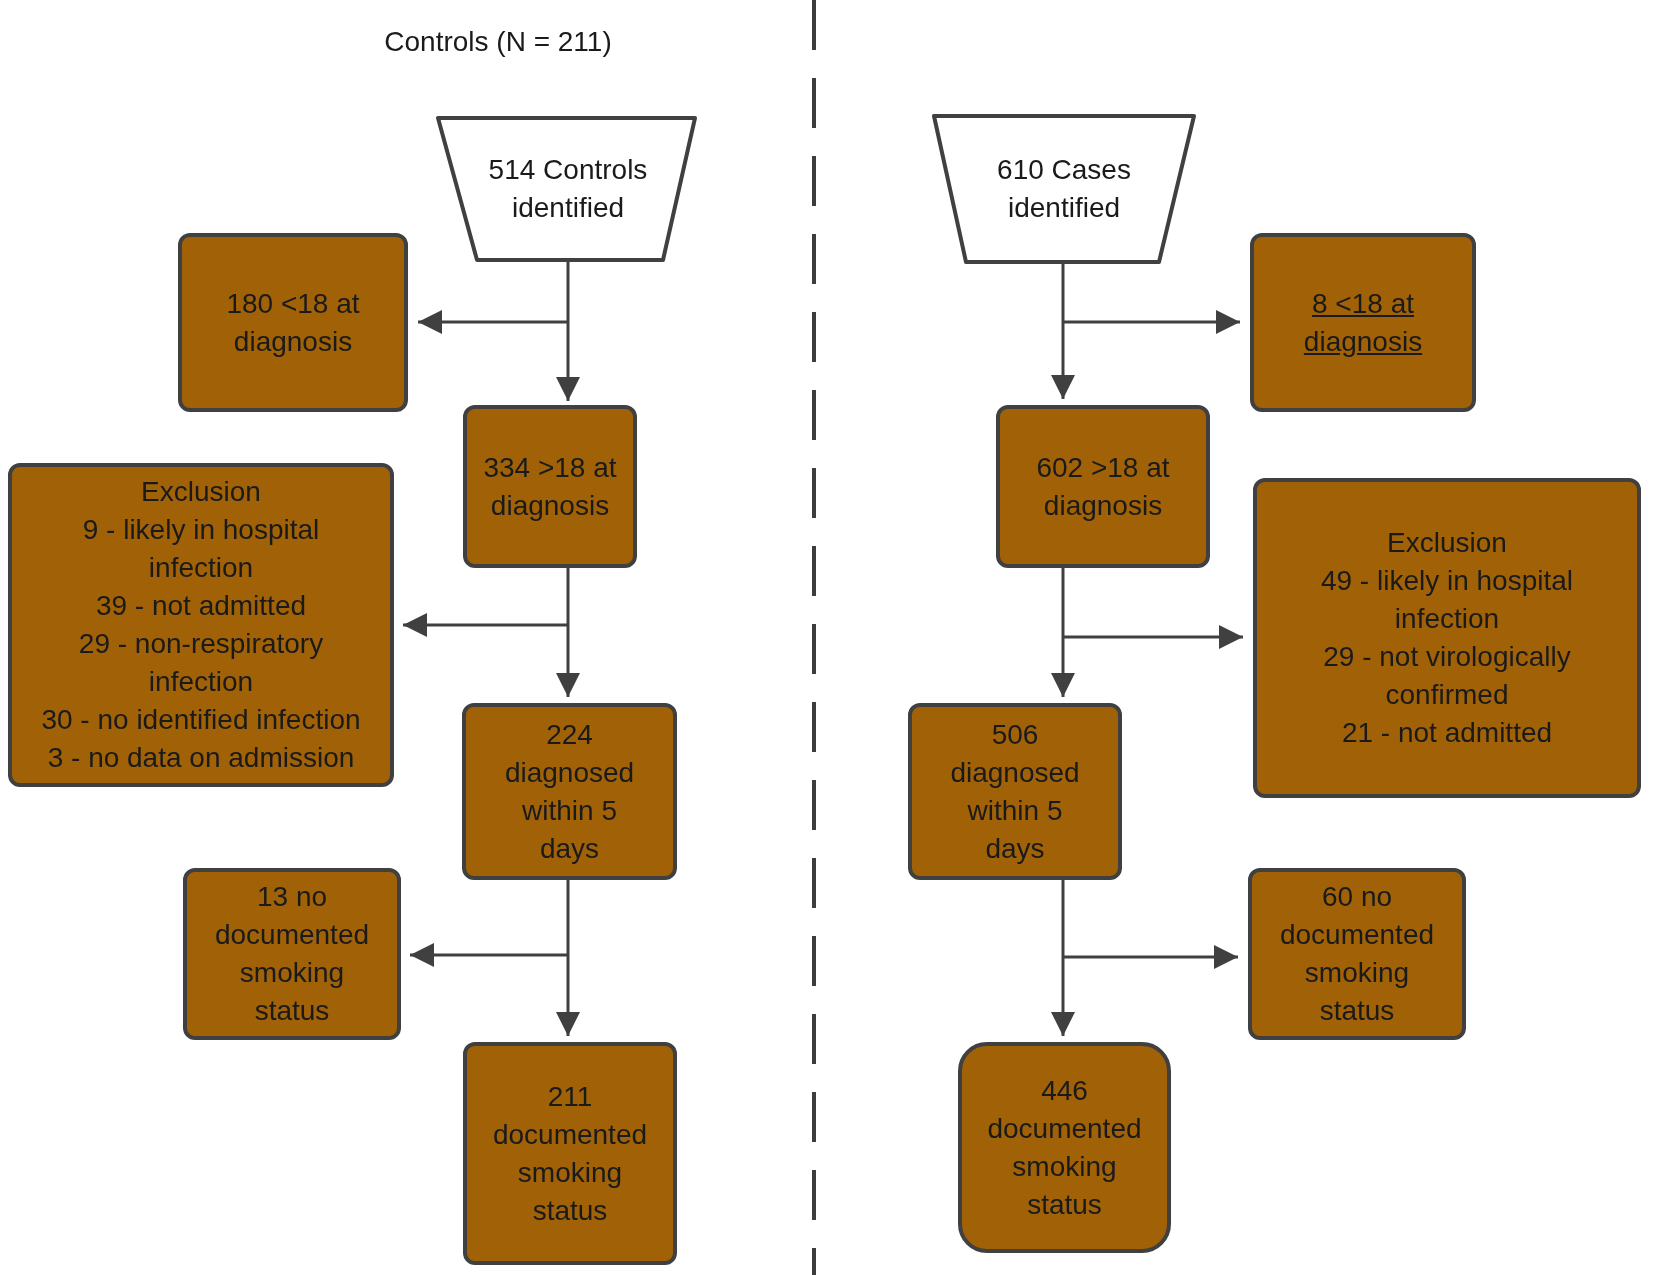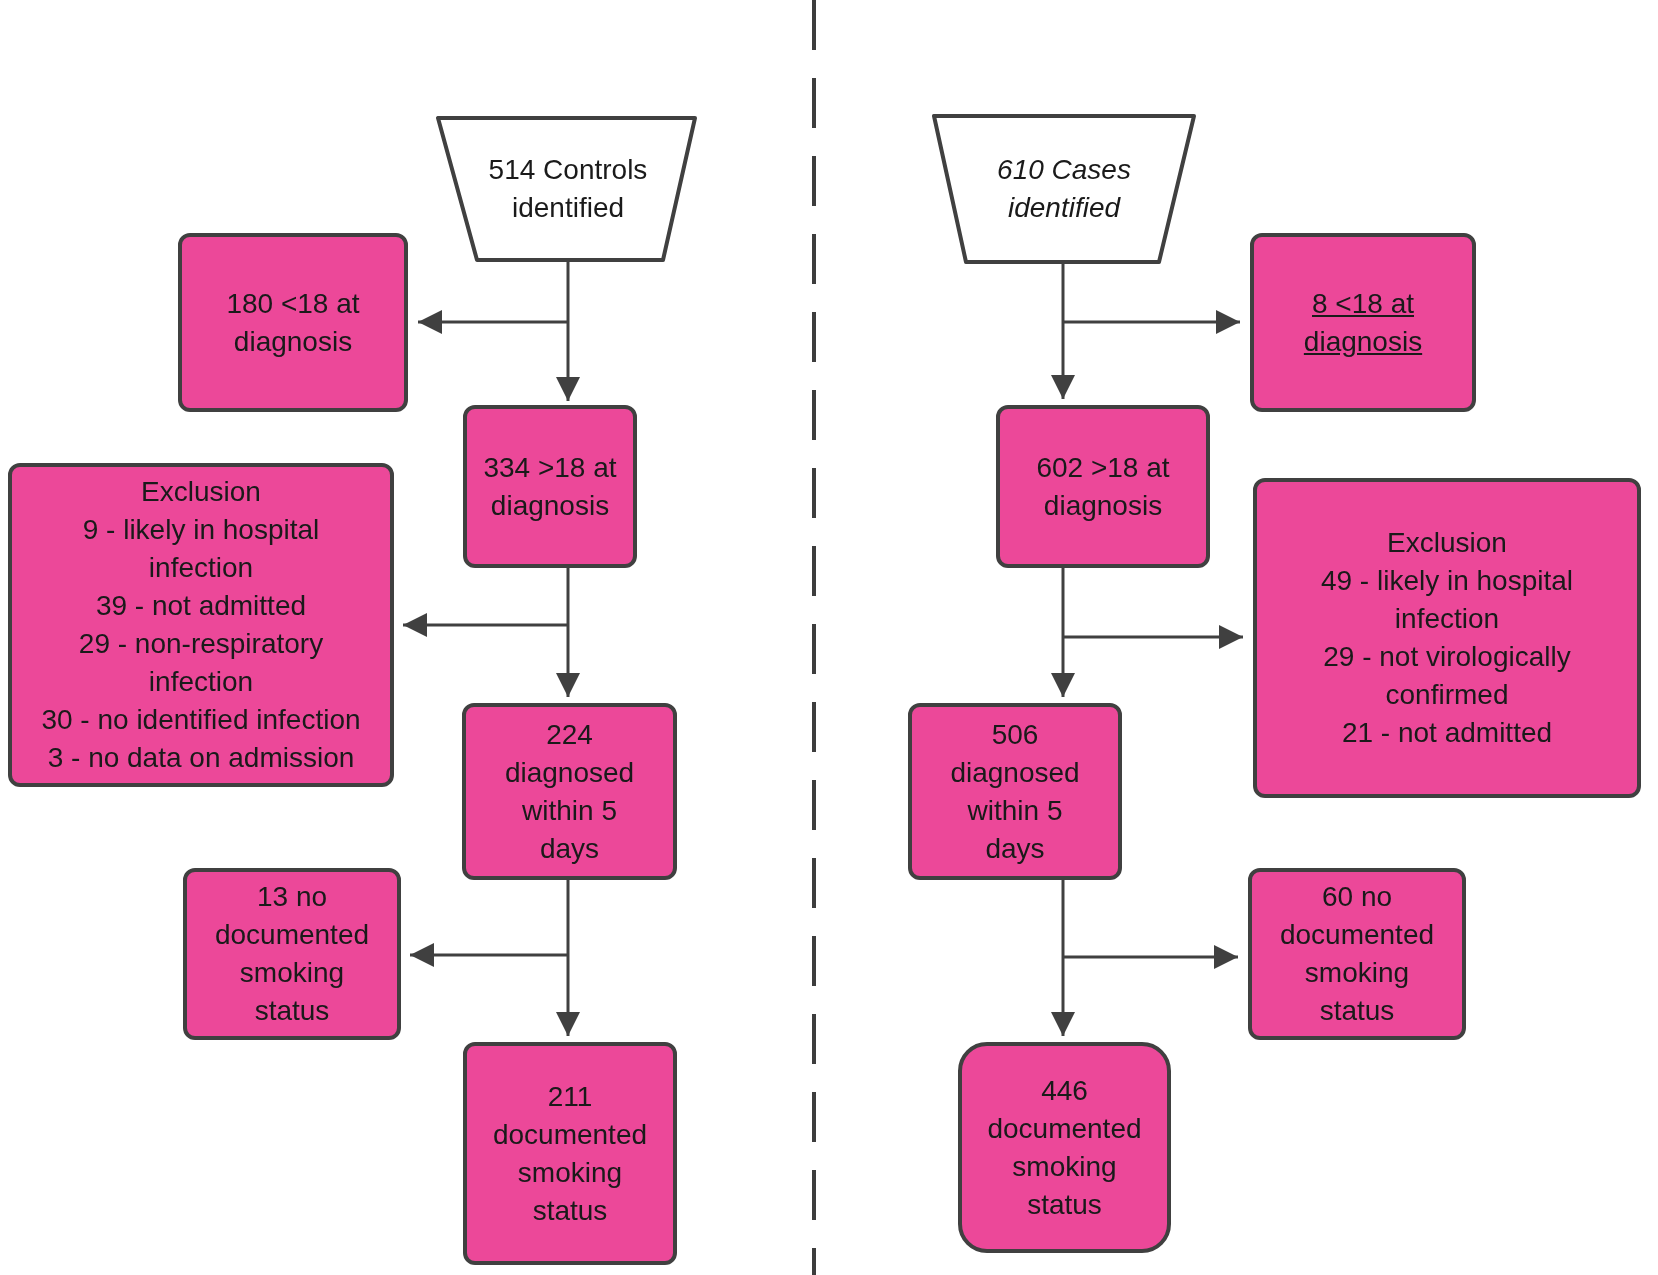--- a/index.html
+++ b/index.html
@@ -16,21 +16,21 @@
     position: absolute;
     font-size: 28px;
     line-height: 38px;
     text-align: center;
     white-space: pre-line;
   }
   .node {
     position: absolute;
     border: 4px solid #404040;
     border-radius: 12px;
-    background: #ec4899;
+    background: #a16207;
     display: flex;
     align-items: center;
     justify-content: center;
     text-align: center;
     font-size: 28px;
     line-height: 38px;
     white-space: pre-line;
     box-sizing: border-box;
     padding: 2px 6px;
   }
@@ -81,24 +81,25 @@
     <g stroke="#404040" stroke-width="3" fill="none">
       <path d="M1063,262 L1063,399" marker-end="url(#arrow)"></path>
       <path d="M1063,322 L1240,322" marker-end="url(#arrow)"></path>
       <path d="M1063,566 L1063,697" marker-end="url(#arrow)"></path>
       <path d="M1063,637 L1243,637" marker-end="url(#arrow)"></path>
       <path d="M1063,880 L1063,1036" marker-end="url(#arrow)"></path>
       <path d="M1063,957 L1238,957" marker-end="url(#arrow)"></path>
     </g>
   </svg>
 
+  <div class="title" style="left:328px; top:23px; width:340px;">Controls (N = 211)</div>
 
   <div class="trap-label" style="left:458px; top:128px; width:220px; height:122px;">514 Controls
 identified</div>
-  <div class="trap-label" style="left:954px; top:128px; width:220px; height:122px;font-style:italic;">610 Cases
+  <div class="trap-label" style="left:954px; top:128px; width:220px; height:122px;">610 Cases
 identified</div>
 
   <div class="node" style="left:178px; top:233px; width:230px; height:179px;">180 &lt;18 at
 diagnosis</div>
   <div class="node" style="left:463px; top:405px; width:174px; height:163px;">334 &gt;18 at
 diagnosis</div>
   <div class="node" style="left:8px; top:463px; width:386px; height:324px;">Exclusion
 9 - likely in hospital
 infection
 39 - not admitted

